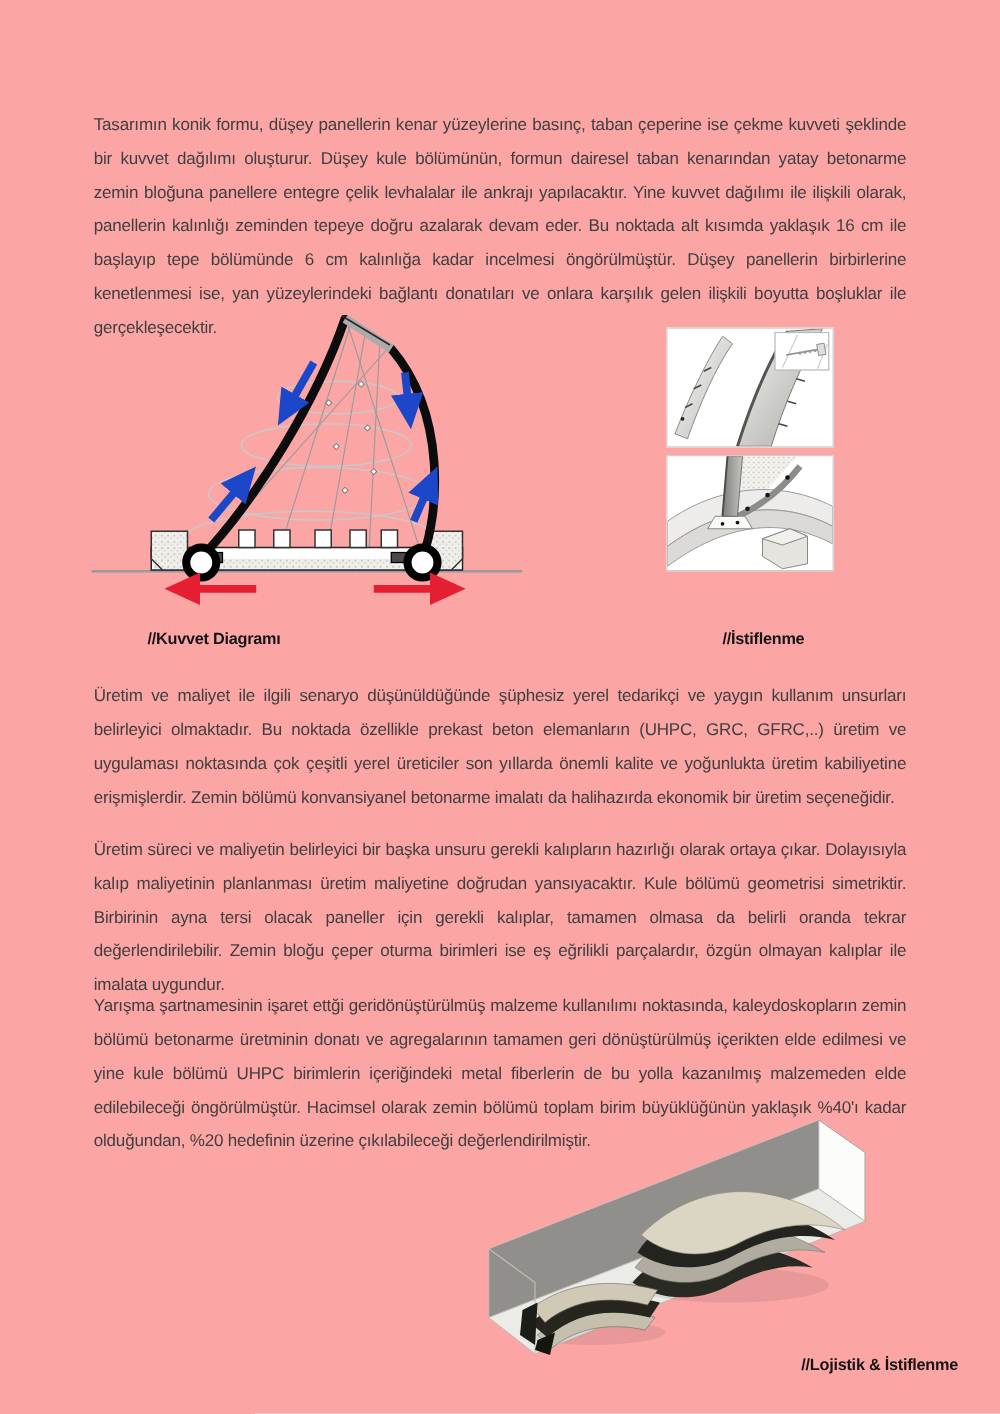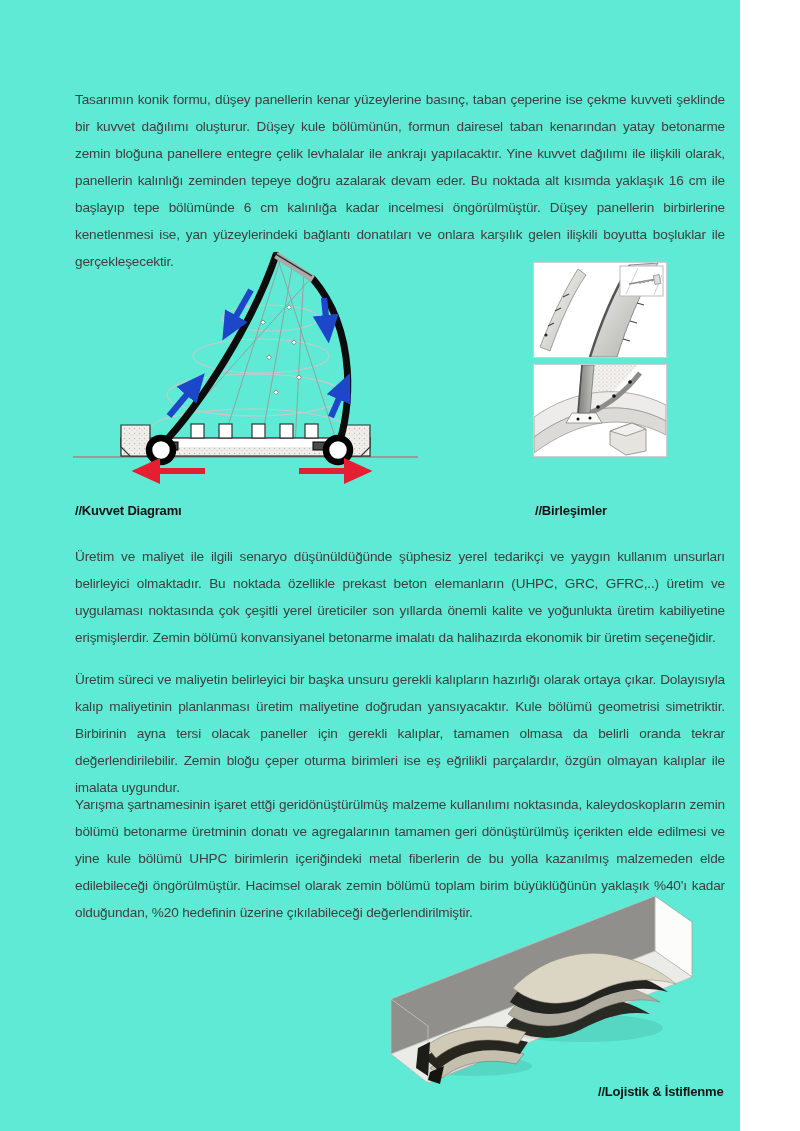--- a/index.html
+++ b/index.html
@@ -1,22 +1,22 @@
 <!DOCTYPE html>
 <html><head>
 <meta charset="utf-8">
 <style>
   html,body{margin:0;padding:0;background:#ffffff;}
-  .page{position:relative;width:740px;height:1131px;background:#5eead4;overflow:hidden;
+  .page{position:relative;width:800px;height:1131px;background:#fca5a5;overflow:hidden;
         font-family:"Liberation Sans","DejaVu Sans",sans-serif;}
   .body-text{position:absolute;left:75px;width:650px;margin:0;
         font-size:13.6px;line-height:27px;letter-spacing:-0.15px;color:#3f3f3f;
         text-align:justify;text-align-last:left;}
   .caption{position:absolute;font-size:13px;font-weight:bold;color:#141414;
-        letter-spacing:-0.2px;white-space:nowrap;z-index:3;}
+        letter-spacing:-0.2px;white-space:nowrap;z-index:3;margin-left:43px;}
   .fig{position:absolute;}
   .joinbox{position:absolute;border:1px solid #cfcfcf;background:#fff;box-sizing:border-box;}
   svg{display:block;}
 </style>
 </head>
 <body>
 
 <div class="page">
 
   <p class="body-text" style="top:86px">Tasarımın konik formu, düşey panellerin kenar yüzeylerine basınç, taban çeperine ise çekme kuvveti şeklinde bir kuvvet dağılımı oluşturur. Düşey kule bölümünün, formun dairesel taban kenarından yatay betonarme zemin bloğuna panellere entegre çelik levhalalar ile ankrajı yapılacaktır. Yine kuvvet dağılımı ile ilişkili olarak, panellerin kalınlığı zeminden tepeye doğru azalarak devam eder. Bu noktada alt kısımda yaklaşık 16 cm ile başlayıp tepe bölümünde 6 cm kalınlığa kadar incelmesi öngörülmüştür. Düşey panellerin birbirlerine kenetlenmesi ise, yan yüzeylerindeki bağlantı donatıları ve onlara karşılık gelen ilişkili boyutta boşluklar ile gerçekleşecektir.</p>
@@ -187,21 +187,21 @@
       <line x1="48" y1="0" x2="44" y2="48" stroke="#4e4e4a" stroke-width="1.6"></line>
 
       <g stroke="#888" stroke-width="0.8">
         <polygon points="76,66 98,58 112,64 112,86 92,90 76,80" fill="#e6e4df"></polygon>
         <polygon points="76,66 98,58 112,64 92,71" fill="#f2f0ec"></polygon>
       </g>
     </svg>
   </div>
 
   <div class="caption" style="left:75px;top:503px">//Kuvvet Diagramı</div>
-  <div class="caption" style="left:535px;top:503px">//Birleşimler</div>
+  <div class="caption" style="left:535px;top:503px">//İstiflenme</div>
 
   <div class="fig" style="left:378px;top:886px;z-index:1">
     <svg width="420" height="205" viewBox="0 0 420 205">
 
       <polygon points="13,113 277,10 277,65 13,168" fill="#908f8b" stroke="#c7c6c2" stroke-width="0.6"></polygon>
 
       <polygon points="277,10 314,36 314,91 277,65" fill="#fcfcfb" stroke="#a5a5a0" stroke-width="0.8"></polygon>
 
       <polygon points="13,168 277,65 314,91 50,197" fill="#ebece8" stroke="#b5b5b0" stroke-width="0.6"></polygon>
 

